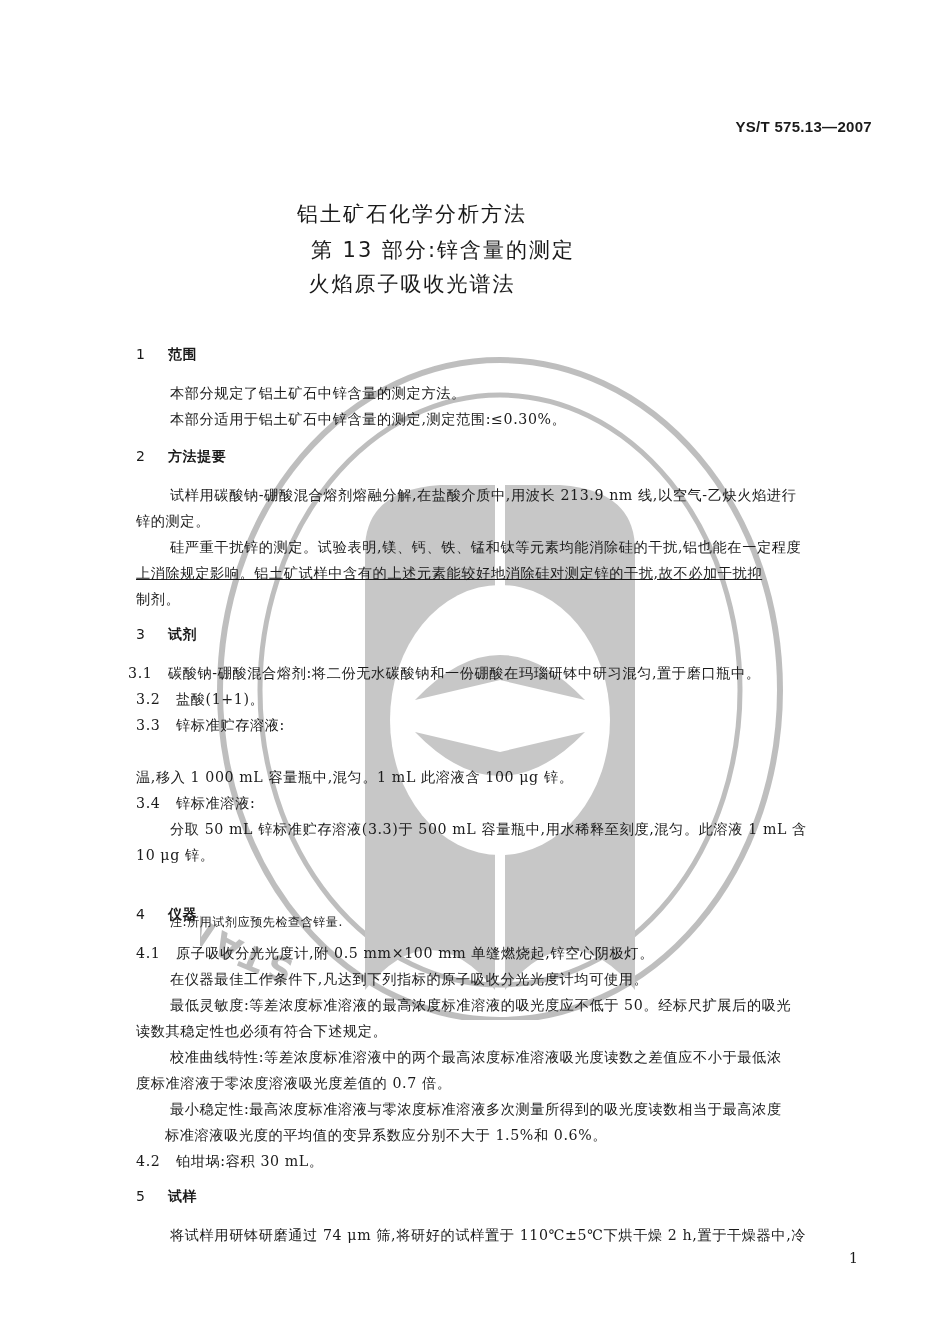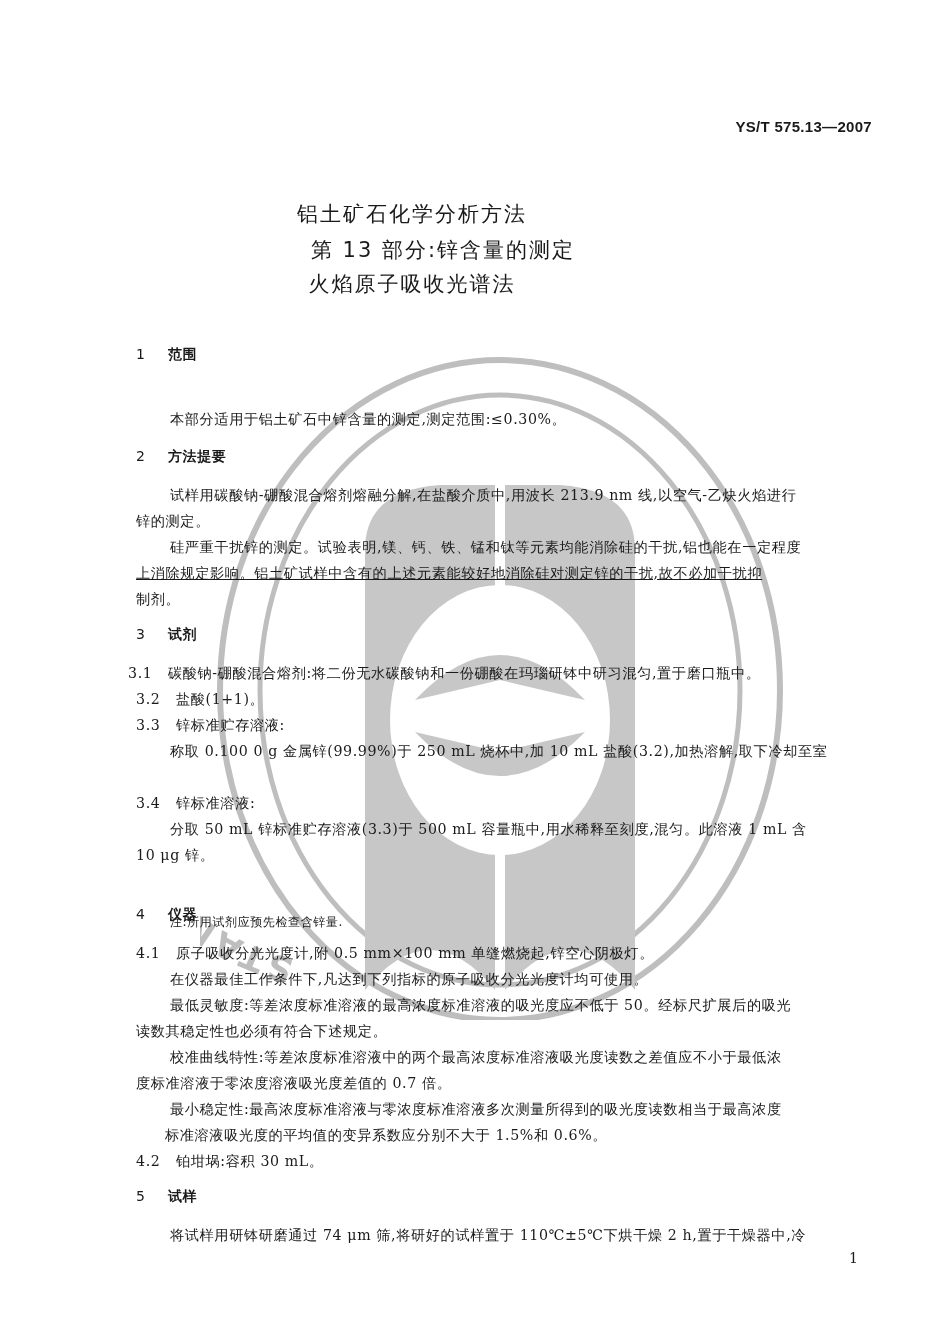--- a/index.html
+++ b/index.html
@@ -42,20 +42,21 @@
 
   <div class="std-code">YS/T 575.13—2007</div>
 
   <div class="title t1">铝土矿石化学分析方法</div>
   <div class="title t2">第 13 部分:锌含量的测定</div>
   <div class="title t3">火焰原子吸收光谱法</div>
 
   <div class="line h" style="left:136px; top:346px;">
     <span class="num">1</span><span>范围</span>
   </div>
+  <div class="line" style="left:170px; top:384px;">本部分规定了铝土矿石中锌含量的测定方法。</div>
   <div class="line" style="left:170px; top:410px;">本部分适用于铝土矿石中锌含量的测定,测定范围:≤0.30%。</div>
 
   <div class="line h" style="left:136px; top:448px;">
     <span class="num">2</span><span>方法提要</span>
   </div>
   <div class="line" style="left:170px; top:486px;">试样用碳酸钠-硼酸混合熔剂熔融分解,在盐酸介质中,用波长 213.9 nm 线,以空气-乙炔火焰进行</div>
   <div class="line" style="left:136px; top:512px;">锌的测定。</div>
   <div class="line" style="left:170px; top:538px;">硅严重干扰锌的测定。试验表明,镁、钙、铁、锰和钛等元素均能消除硅的干扰,铝也能在一定程度</div>
   <div class="line" style="left:136px; top:564px;text-decoration:underline;">上消除规定影响。铝土矿试样中含有的上述元素能较好地消除硅对测定锌的干扰,故不必加干扰抑</div>
   <div class="line" style="left:136px; top:590px;">制剂。</div>
@@ -65,21 +66,21 @@
   </div>
   <div class="line" style="left:128px; top:664px;">
     <span class="subnum">3.1</span><span>碳酸钠-硼酸混合熔剂:将二份无水碳酸钠和一份硼酸在玛瑙研钵中研习混匀,置于磨口瓶中。</span>
   </div>
   <div class="line" style="left:136px; top:690px;">
     <span class="subnum">3.2</span><span>盐酸(1+1)。</span>
   </div>
   <div class="line" style="left:136px; top:716px;">
     <span class="subnum">3.3</span><span>锌标准贮存溶液:</span>
   </div>
-  <div class="line" style="left:170px; top:742px;">称取 0.100 0 g 金属锌(99.99%)于 250 mL 烧杯中,加 10 mL 盐酸(3.2),加热溶解,取下冷却至室</div>
+  <div class="line" style="left:136px; top:768px;">温,移入 1 000 mL 容量瓶中,混匀。1 mL 此溶液含 100 μg 锌。</div>
   <div class="line" style="left:136px; top:794px;">
     <span class="subnum">3.4</span><span>锌标准溶液:</span>
   </div>
   <div class="line" style="left:170px; top:820px;">分取 50 mL 锌标准贮存溶液(3.3)于 500 mL 容量瓶中,用水稀释至刻度,混匀。此溶液 1 mL 含</div>
   <div class="line" style="left:136px; top:846px;">10 μg 锌。</div>
   <div class="line note" style="left:170px; top:874px;">注:所用试剂应预先检查含锌量.</div>
 
   <div class="line h" style="left:136px; top:906px;">
     <span class="num">4</span><span>仪器</span>
   </div>

